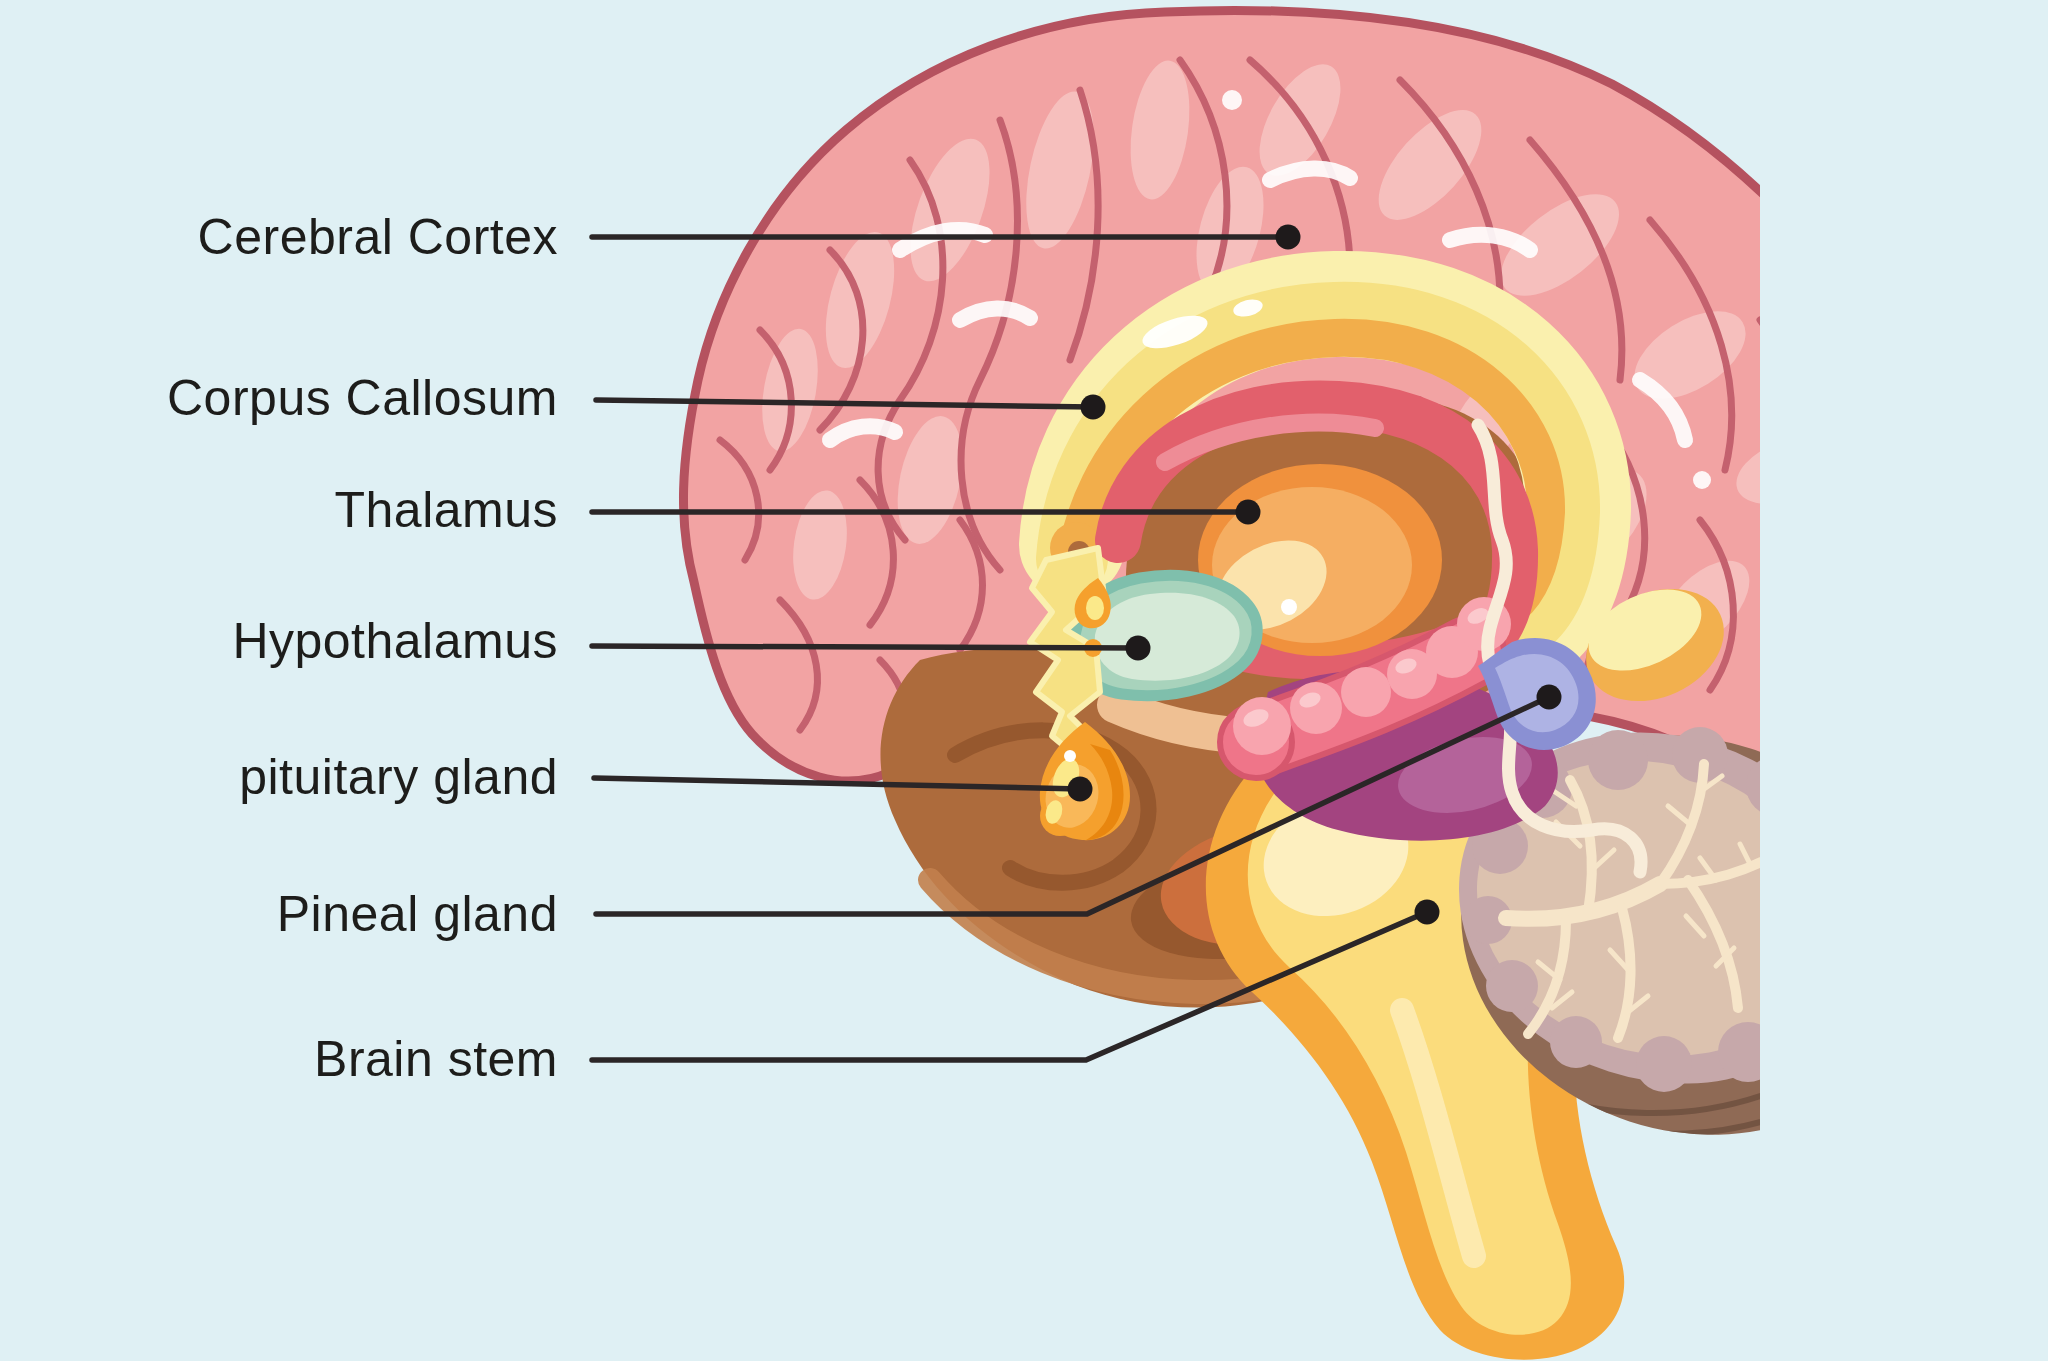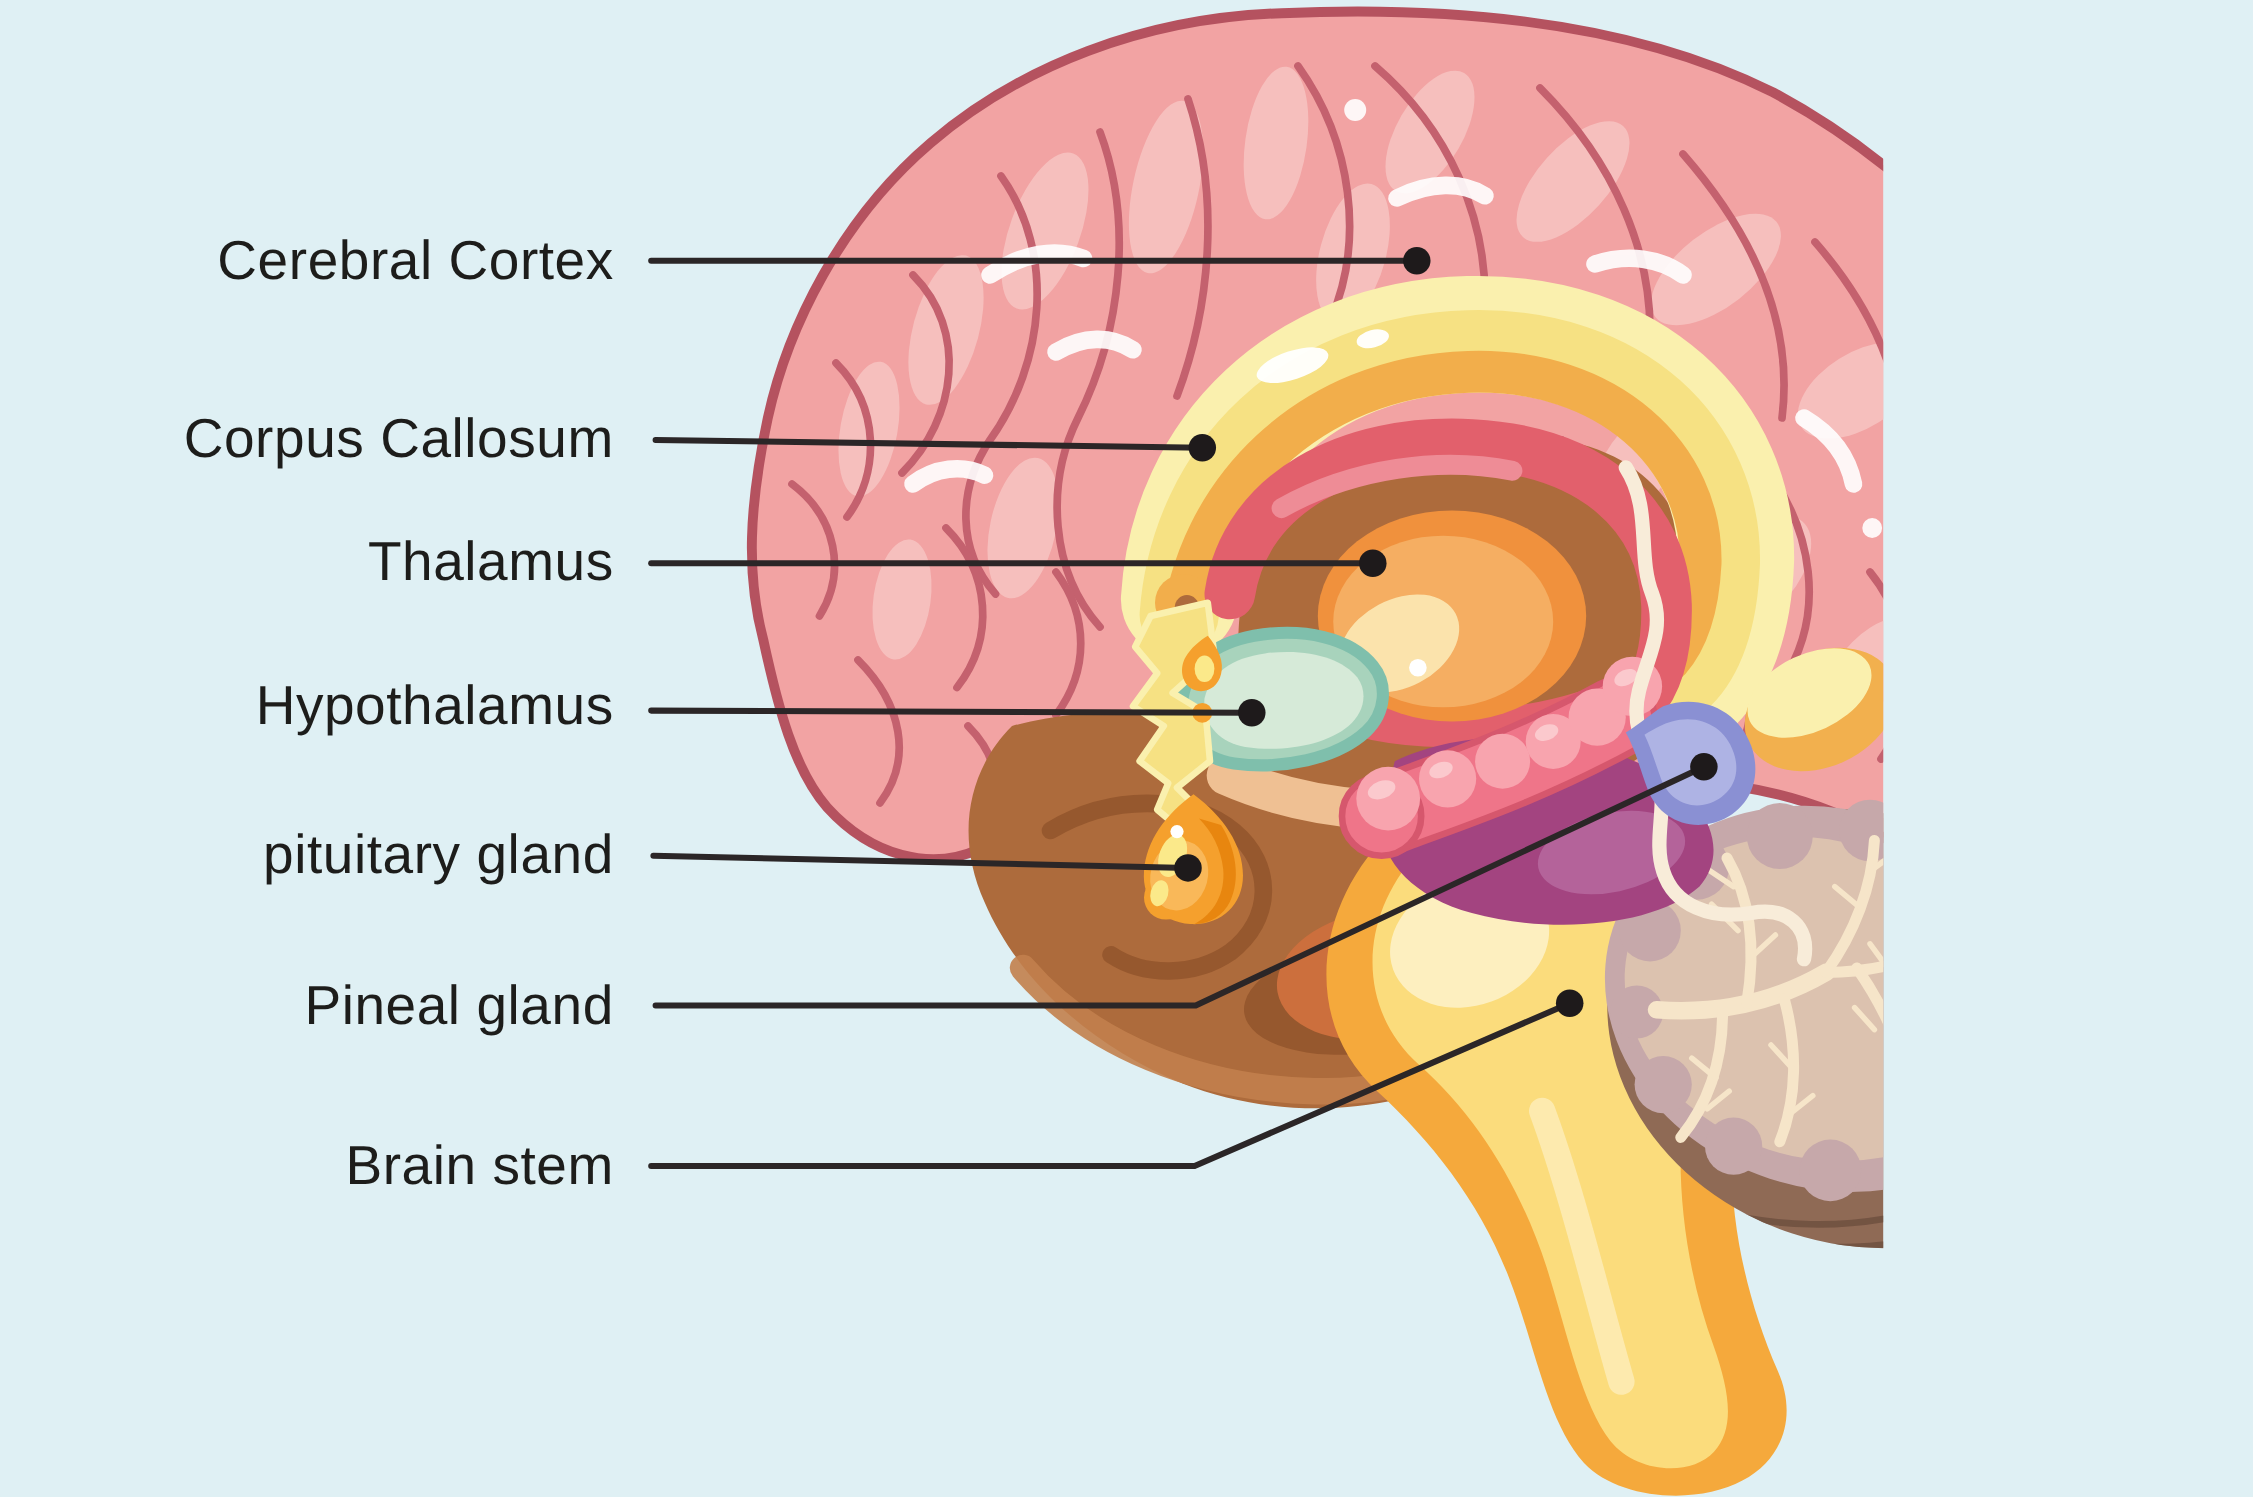--- a/index.html
+++ b/index.html
@@ -1,17 +1,17 @@
 <!DOCTYPE html>
 <html><head>
 <meta charset="utf-8">
 <style>
   html,body{margin:0;padding:0;background:#DFF0F4;}
   .stage{position:relative;width:1712px;height:1361px;overflow:hidden;
-         font-family:"Liberation Sans", sans-serif;}
+         font-family:"Liberation Sans", sans-serif;padding-left:48px;}
   svg{position:absolute;inset:0;display:block;}
   text.lbl{font-family:"Liberation Sans", sans-serif;font-size:50px;
            letter-spacing:0.5px;fill:#1D1D1B;}
 </style>
 </head>
 <body>
 
 <div class="stage">
 <svg viewBox="0 0 2048 1361" width="2048" height="1361">
 

